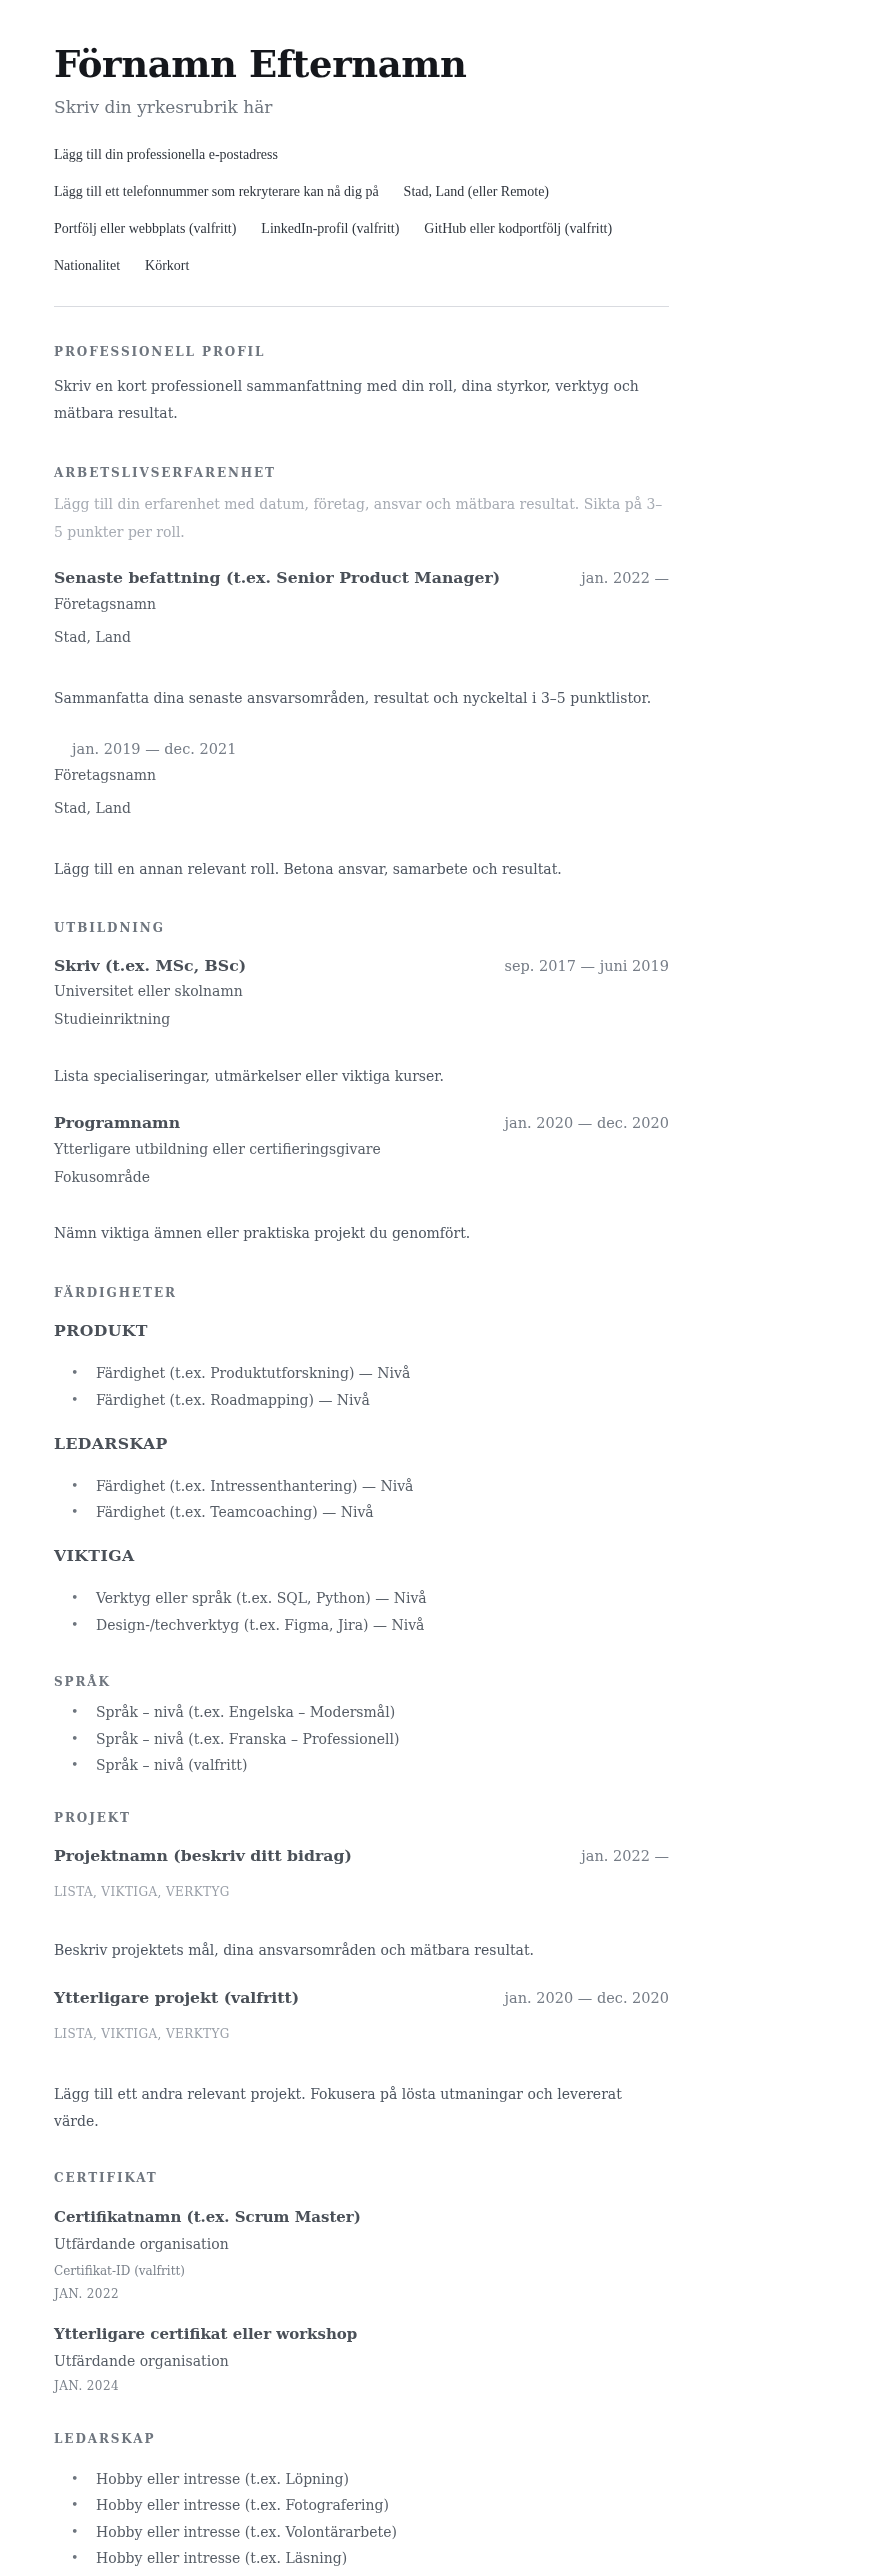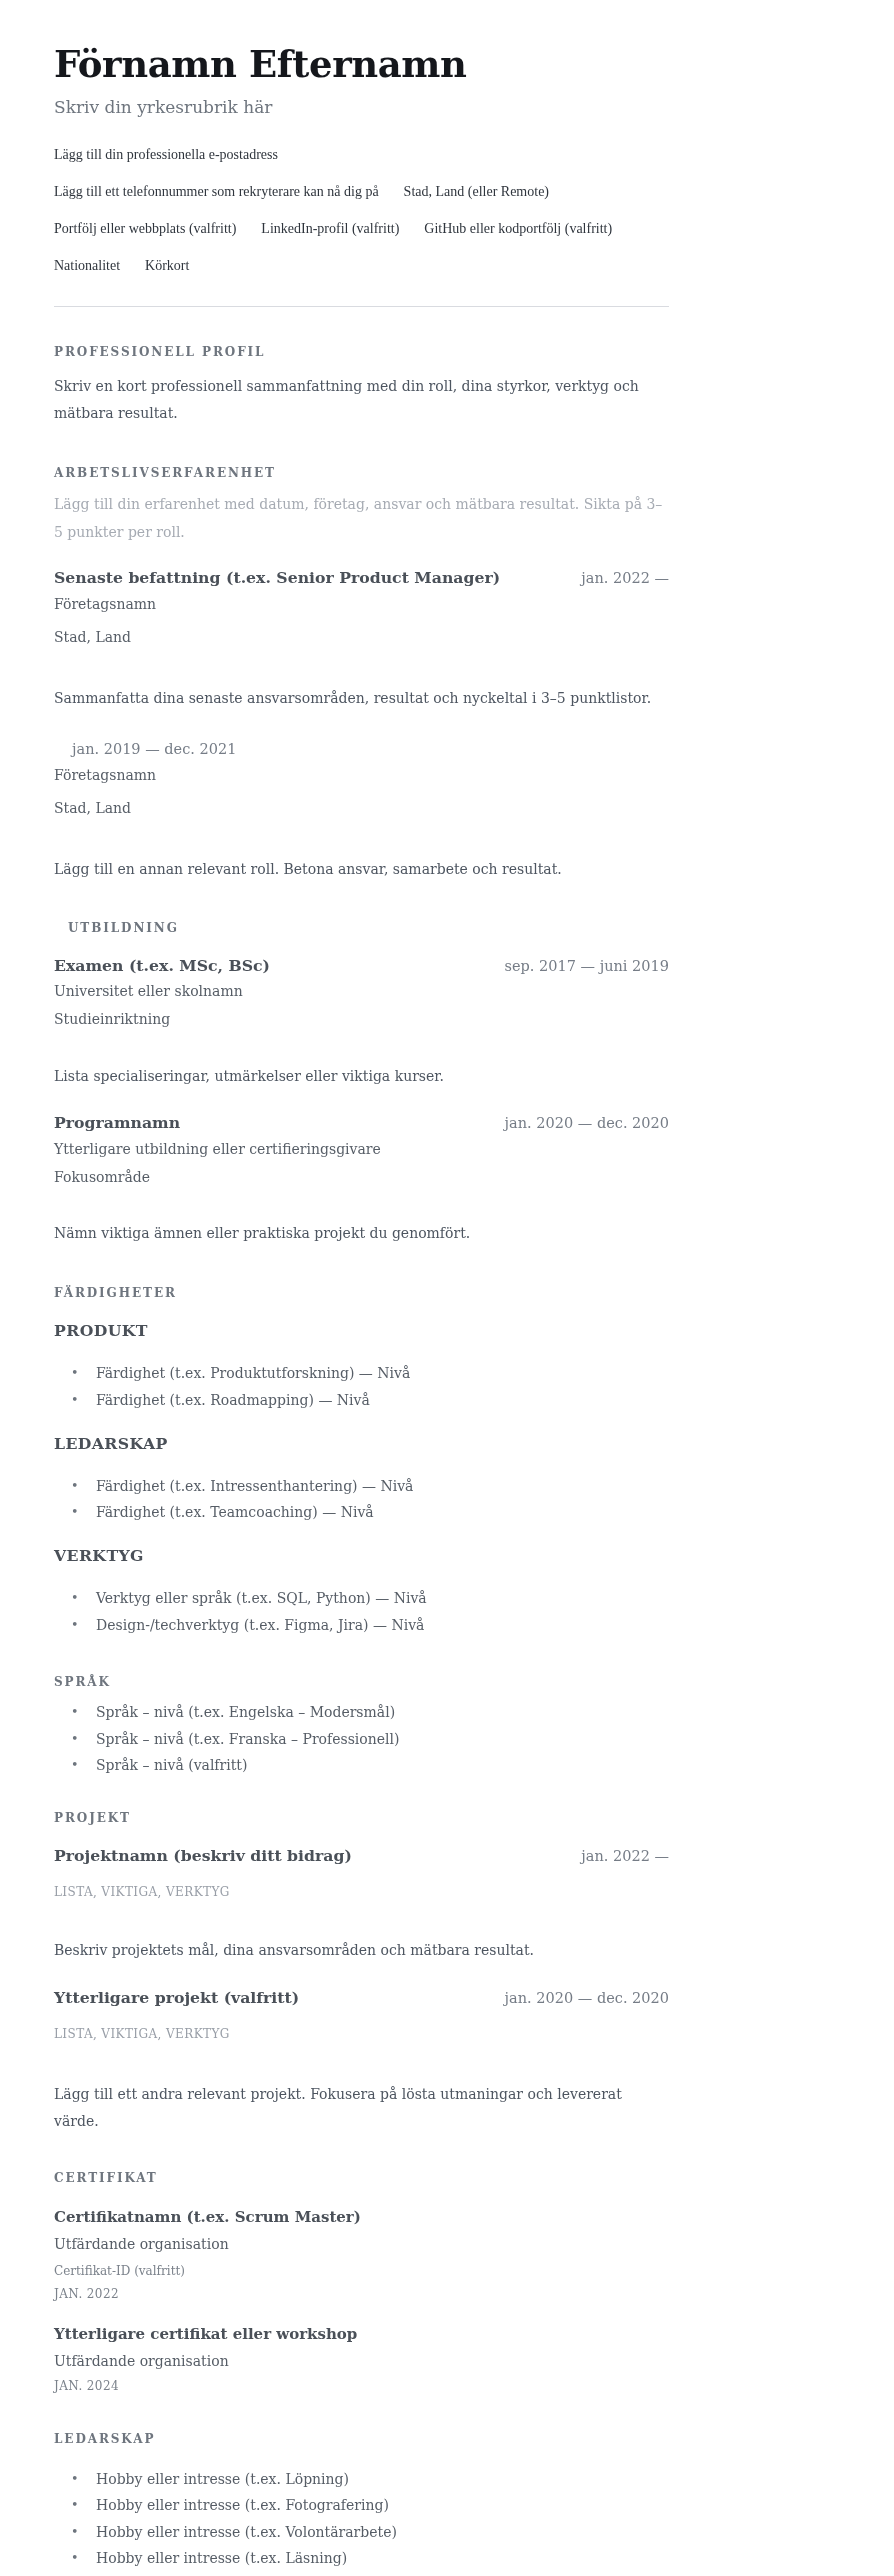--- a/index.html
+++ b/index.html
@@ -45,21 +45,21 @@
   
   .section-heading {
     font-size: 12px;
     font-weight: bold;
     letter-spacing: 1.9px;
     color: #6e757e;
     line-height: 1.35;
   }
   .sh-profile   { margin-top: 37px; }
   .sh-exp       { margin-top: 37px; }
-  .sh-edu       { margin-top: 37px; margin-left: 14px; }
+  .sh-edu       { margin-top: 37px; }
   .sh-skills    { margin-top: 37px; }
   .sh-lang      { margin-top: 39px; }
   .sh-proj      { margin-top: 35px; }
   .sh-cert      { margin-top: 34px; }
   .sh-int       { margin-top: 36px; }
   .body-text {
     font-size: 14px;
     line-height: 1.95;
     color: #4d5560;
     margin-top: 13.4px;
@@ -248,21 +248,21 @@
       <div class="entry-location">Stad, Land</div>
       <div class="entry-summary">Lägg till en annan relevant roll. Betona ansvar, samarbete och resultat.</div>
     </div>
   </section>
 
   <section>
     <div class="section-heading sh-edu">UTBILDNING</div>
 
     <div class="edu-entry mt-edu-first">
       <div class="entry-header">
-        <div class="entry-title">Examen (t.ex. MSc, BSc)</div>
+        <div class="entry-title">Skriv (t.ex. MSc, BSc)</div>
         <div class="entry-dates">sep. 2017 — juni 2019</div>
       </div>
       <div class="entry-sub">Universitet eller skolnamn</div>
       <div class="entry-sub2">Studieinriktning</div>
       <div class="entry-summary edu-summary">Lista specialiseringar, utmärkelser eller viktiga kurser.</div>
     </div>
 
     <div class="edu-entry mt-edu-next">
       <div class="entry-header">
         <div class="entry-title">Programnamn</div>
@@ -287,21 +287,21 @@
 
     <div class="skill-group">
       <div class="skill-group-title">LEDARSKAP</div>
       <ul class="dot-list">
         <li>Färdighet (t.ex. Intressenthantering) — Nivå</li>
         <li>Färdighet (t.ex. Teamcoaching) — Nivå</li>
       </ul>
     </div>
 
     <div class="skill-group">
-      <div class="skill-group-title">VERKTYG</div>
+      <div class="skill-group-title">VIKTIGA</div>
       <ul class="dot-list">
         <li>Verktyg eller språk (t.ex. SQL, Python) — Nivå</li>
         <li>Design-/techverktyg (t.ex. Figma, Jira) — Nivå</li>
       </ul>
     </div>
   </section>
 
   <section>
     <div class="section-heading sh-lang">SPRÅK</div>
     <ul class="dot-list lang-list">

